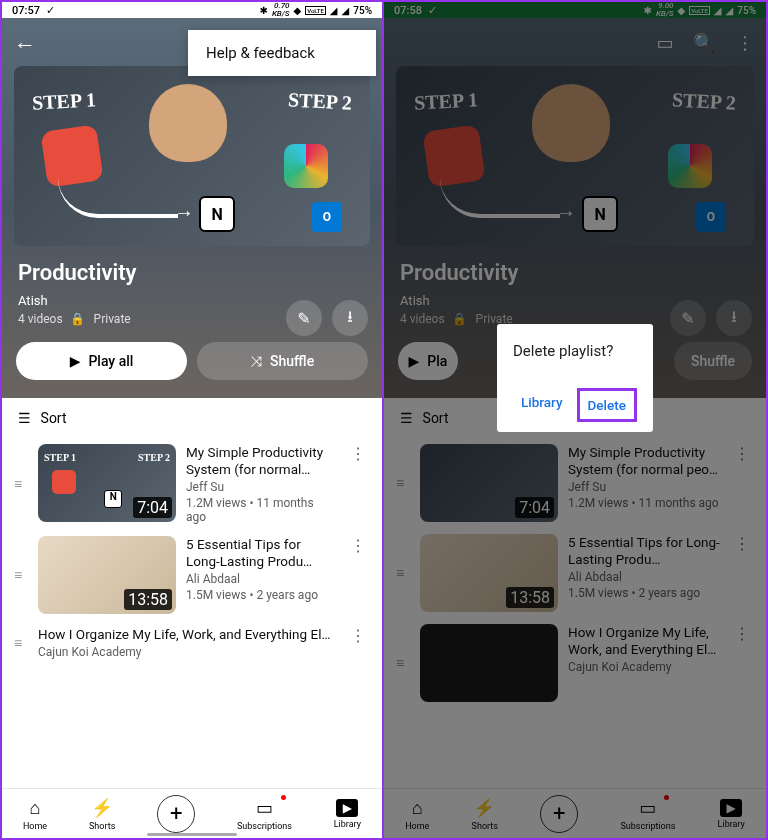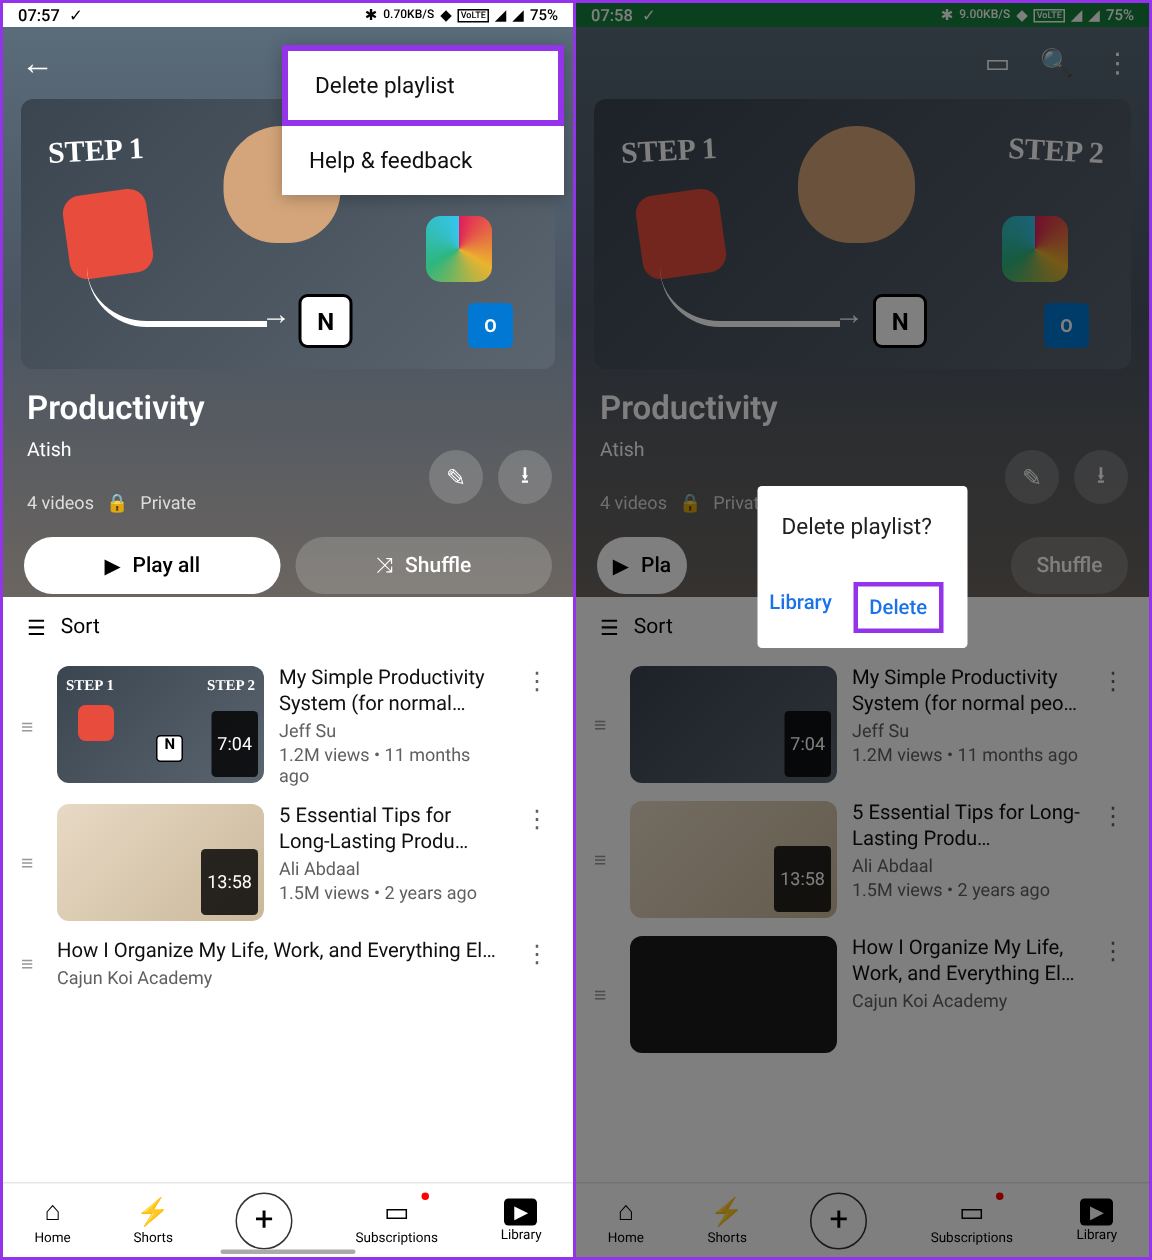--- a/index.html
+++ b/index.html
@@ -3,67 +3,67 @@
 <meta charset="utf-8">
 <style>
   * { box-sizing: border-box; margin: 0; padding: 0; font-family: Roboto, Arial, sans-serif; }
   body { background: #fff; }
   .container { display: flex; width: 768px; height: 840px; border: 2px solid #9333ea; }
   .phone { width: 50%; height: 100%; position: relative; border-right: 2px solid #9333ea; background: #fff; overflow: hidden; }
   .phone:last-child { border-right: none; }
   .status-bar { height: 16px; display: flex; justify-content: space-between; align-items: center; padding: 0 10px; font-size: 11px; font-weight: 500; }
   .status-left { display: flex; align-items: center; gap: 6px; }
   .status-right { display: flex; align-items: center; gap: 4px; font-size: 10px; }
-  .net-speed { display: flex; flex-direction: row; line-height: 8px; font-size: 8px; text-align: right; }
+  .net-speed { display: flex; flex-direction: column; line-height: 8px; font-size: 8px; text-align: right; font-style: italic; }
   .hero { height: 380px; background: linear-gradient(180deg, #5a6b7a 0%, #4a5562 50%, #6b6560 100%); position: relative; color: #fff; }
   .top-bar { height: 48px; display: flex; align-items: center; padding: 0 12px; }
   .back-arrow { font-size: 22px; cursor: pointer; }
   .top-icons-right { margin-left: auto; display: flex; gap: 20px; font-size: 18px; }
   .thumb-area { height: 180px; margin: 0 12px; background: linear-gradient(135deg, #3a4550, #5a6570); border-radius: 8px; position: relative; overflow: hidden; }
   .thumb-person { position: absolute; left: 38%; top: 18px; width: 78px; height: 78px; background: #d4a57a; border-radius: 50% 50% 45% 45%; }
   .thumb-annotation { position: absolute; color: #fff; font-family: 'Comic Sans MS', cursive; font-weight: bold; }
   .step1 { top: 24px; left: 18px; font-size: 20px; transform: rotate(-3deg); }
   .step2 { top: 24px; right: 18px; font-size: 20px; transform: rotate(3deg); }
   .red-icon { position: absolute; top: 62px; left: 30px; width: 56px; height: 56px; background: #e74c3c; border-radius: 12px; transform: rotate(-8deg); }
   .slack-icon { position: absolute; top: 78px; right: 42px; width: 44px; height: 44px; background: conic-gradient(#e01e5a, #ecb22e, #2eb67d, #36c5f0); border-radius: 10px; }
   .notion-icon { position: absolute; bottom: 14px; left: 52%; width: 36px; height: 36px; background: #fff; border: 2px solid #000; border-radius: 6px; display: flex; align-items: center; justify-content: center; font-weight: bold; color: #000; font-size: 16px; }
   .outlook { position: absolute; bottom: 14px; right: 28px; width: 30px; height: 30px; background: #0078d4; border-radius: 4px; color: #fff; display: flex; align-items: center; justify-content: center; font-weight: bold; font-size: 12px; }
   .arrow-curve { position: absolute; bottom: 28px; left: 44px; width: 120px; height: 40px; border-bottom: 4px solid #fff; border-radius: 0 0 0 60px; }
   .arrow-head { position: absolute; bottom: 24px; left: 160px; color: #fff; font-size: 20px; }
   .playlist-info { padding: 14px 16px 0; }
   .playlist-title { font-size: 22px; font-weight: 600; margin-bottom: 8px; }
-  .playlist-author { font-size: 13px; margin-bottom: 20px; }
+  .playlist-author { font-size: 13px; margin-bottom: 4px; }
   .playlist-meta { font-size: 12px; color: #ddd; display: flex; gap: 8px; }
   .playlist-actions { position: absolute; right: 14px; top: 282px; display: flex; gap: 10px; }
   .circle-btn { width: 36px; height: 36px; border-radius: 50%; background: rgba(255,255,255,0.18); color: #fff; display: flex; align-items: center; justify-content: center; font-size: 16px; cursor: pointer; }
   .play-buttons { display: flex; gap: 10px; padding: 16px 14px 14px; }
   .btn-pill { flex: 1; height: 38px; border-radius: 20px; display: flex; align-items: center; justify-content: center; gap: 8px; font-size: 14px; font-weight: 500; cursor: pointer; }
   .btn-play { background: #fff; color: #000; }
   .btn-shuffle { background: rgba(255,255,255,0.18); color: #fff; }
   .sort-row { height: 40px; display: flex; align-items: center; padding: 0 16px; font-size: 14px; gap: 10px; }
   .video-list { padding: 0 8px; }
   .video-row { display: flex; align-items: flex-start; gap: 10px; padding: 6px 4px; }
   .drag-handle { width: 14px; color: #999; font-size: 14px; align-self: center; }
   .vthumb { width: 138px; height: 78px; border-radius: 8px; background: #4a5562; position: relative; flex-shrink: 0; overflow: hidden; }
   .vthumb .step-mini { position: absolute; color: #fff; font-size: 10px; font-family: 'Comic Sans MS', cursive; font-weight: bold; }
-  .duration { position: absolute; bottom: 4px; right: 4px; background: rgba(0,0,0,0.82); color: #fff; font-size: 12px; padding: 15px 4px; border-radius: 3px; }
+  .duration { position: absolute; bottom: 4px; right: 4px; background: rgba(0,0,0,0.82); color: #fff; font-size: 16px; padding: 1px 4px; border-radius: 3px; }
   .vtext { flex: 1; min-width: 0; }
   .vtitle { font-size: 13.5px; line-height: 17px; color: #0f0f0f; display: -webkit-box; -webkit-line-clamp: 2; -webkit-box-orient: vertical; overflow: hidden; }
   .vmeta { font-size: 12px; color: #606060; margin-top: 2px; }
   .vdots { font-size: 16px; color: #606060; padding: 0 4px; }
   .bottom-nav { position: absolute; bottom: 0; left: 0; right: 0; height: 50px; background: #fff; border-top: 1px solid #e5e5e5; display: flex; align-items: center; justify-content: space-around; }
   .nav-item { display: flex; flex-direction: column; align-items: center; gap: 2px; font-size: 9px; cursor: pointer; }
   .nav-icon { width: 22px; height: 22px; display: flex; align-items: center; justify-content: center; font-size: 18px; }
   .nav-create { width: 38px; height: 38px; border-radius: 50%; border: 1px solid #333; display: flex; align-items: center; justify-content: center; font-size: 22px; cursor: pointer; }
   .lib-active { background: #000; color: #fff; border-radius: 3px; width: 22px; height: 18px; font-size: 12px; }
   .menu-popup { position: absolute; top: 28px; right: 6px; width: 188px; background: #fff; box-shadow: 0 2px 10px rgba(0,0,0,0.25); z-index: 20; }
   .menu-item { padding: 14px 18px; font-size: 15px; color: #0f0f0f; cursor: pointer; }
   .menu-item.highlight { border: 4px solid #9333ea; }
   .dim-overlay { position: absolute; inset: 0; background: rgba(0,0,0,0.5); z-index: 15; }
-  .dialog { position: absolute; top: 45%; left: 50%; transform: translate(-50%,-50%); width: 140px; background: #fff; border-radius: 3px; padding: 18px 16px 10px; z-index: 30; }
+  .dialog { position: absolute; top: 45%; left: 50%; transform: translate(-50%,-50%); width: 156px; background: #fff; border-radius: 3px; padding: 18px 16px 10px; z-index: 30; }
   .dialog-title { font-size: 15px; color: #202124; margin-bottom: 28px; }
   .dialog-actions { display: flex; justify-content: flex-end; gap: 6px; }
   .dialog-btn { color: #1a73e8; font-size: 13.5px; font-weight: 500; padding: 6px 8px; cursor: pointer; }
   .dialog-btn.highlight { border: 3px solid #9333ea; }
   .home-indicator { position: absolute; bottom: 2px; left: 50%; transform: translateX(-50%); width: 90px; height: 3px; background: #aaa; border-radius: 2px; }
 </style>
 </head>
 <body>
 
 <div class="container">
@@ -190,21 +190,20 @@
         <span>Subscriptions</span>
       </div>
       <div class="nav-item">
         <div class="nav-icon lib-active">▶</div>
         <span>Library</span>
       </div>
     </div>
     <div class="home-indicator"></div>
 
     <div class="menu-popup">
-      <div class="menu-item highlight">Delete playlist</div>
       <div class="menu-item">Help &amp; feedback</div>
     </div>
   </div>
 
   <div class="phone">
     <div class="status-bar" style="color:#fff;background:#15803d">
       <div class="status-left">
         <span>07:58</span>
         <span>✓</span>
       </div>

